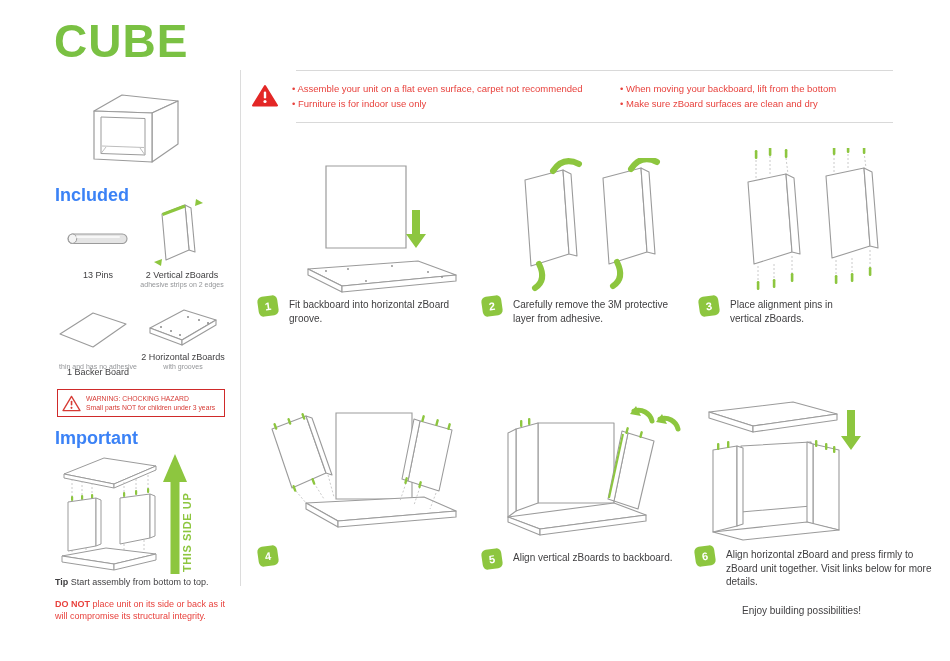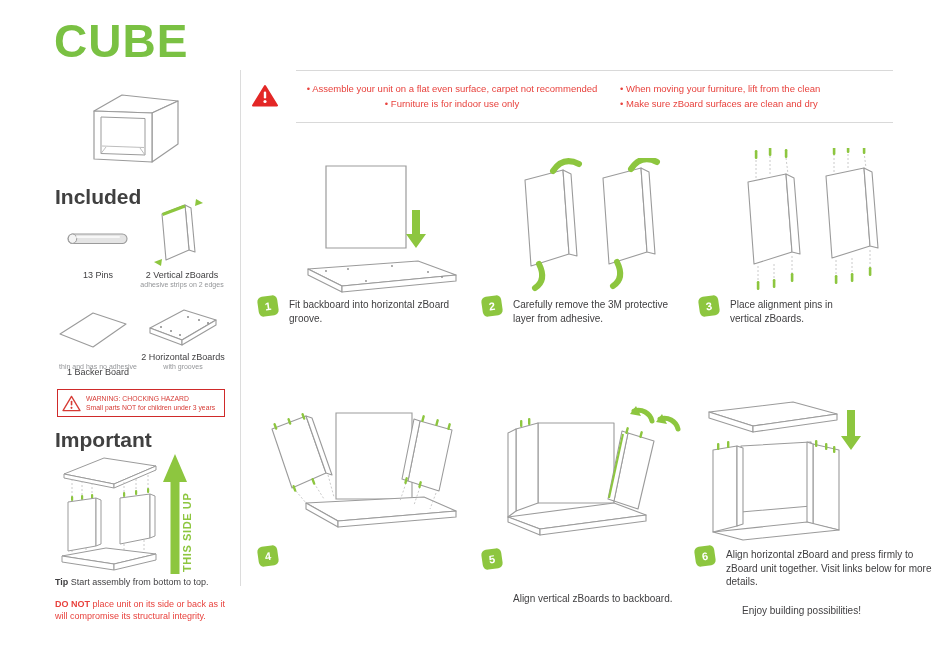--- a/index.html
+++ b/index.html
@@ -3,21 +3,21 @@
 <meta charset="utf-8">
 <style>
   * { margin:0; padding:0; box-sizing:border-box; }
   body { background:#ffffff; font-family:"Liberation Sans", sans-serif; }
   #page { position:relative; width:950px; height:661px; background:#fff; overflow:hidden; }
 
   .abs { position:absolute; }
 
   
   .brand-title { left:54px; top:14px; font-size:46px; font-weight:bold; color:#7ac143; letter-spacing:1px; }
-  .section-heading { font-size:21px; font-weight:bold; color:#404040; }
+  .section-heading { font-size:18px; font-weight:bold; color:#3b82f6; }
 
   
   .vline { left:240px; top:70px; width:1px; height:516px; background:#dcdcdc; }
   .hline { height:1px; background:#d9d9d9; }
   .hline.top { left:296px; top:70px; width:597px; }
   .hline.bottom { left:296px; top:122px; width:597px; }
 
   
   .bullet-col { font-size:9.5px; color:#e8423d; line-height:15px; }
   .bullet::before { content:"• "; }
@@ -177,26 +177,26 @@
 
   <div class="abs vline"></div>
   <div class="abs hline top"></div>
   <div class="abs hline bottom"></div>
 
   <svg class="abs" style="left:252px; top:84px;" width="26" height="24" viewBox="0 0 26 23">
     <polygon points="13,1.5 25,21 1,21" fill="#e32726" stroke="#e32726" stroke-width="2" stroke-linejoin="round"></polygon>
     <rect x="11.8" y="7" width="2.4" height="7" rx="1.2" fill="#ffffff"></rect>
     <circle cx="13" cy="17" r="1.6" fill="#ffffff"></circle>
   </svg>
-  <div class="abs bullet-col" style="left:292px; top:81px; width:320px;text-align:center;">
+  <div class="abs bullet-col" style="left:292px; top:81px; width:320px;">
     <div class="bullet">Assemble your unit on a flat even surface, carpet not recommended</div>
     <div class="bullet">Furniture is for indoor use only</div>
   </div>
   <div class="abs bullet-col" style="left:620px; top:81px; width:270px;">
-    <div class="bullet">When moving your furniture, lift from the clean</div>
+    <div class="bullet">When moving your backboard, lift from the bottom</div>
     <div class="bullet">Make sure zBoard surfaces are clean and dry</div>
   </div>
 
   <svg class="abs ill" style="left:296px; top:160px;" width="185" height="135" viewBox="0 0 185 135">
     <rect x="30" y="6" width="80" height="82" fill="#ffffff" stroke="#9b9b9b" stroke-width="1.2"></rect>
     <path d="M116,50 L124,50 L124,74 L130,74 L120,88 L110,74 L116,74 Z" fill="#8dc63f"></path>
     <g fill="#ffffff" stroke="#9b9b9b" stroke-width="1.1" stroke-linejoin="round">
       <polygon points="12,109 122,101 160,115 46,126"></polygon>
       <polygon points="12,109 12,115 46,132 46,126"></polygon>
       <polygon points="46,126 46,132 160,121 160,115"></polygon>
@@ -360,21 +360,21 @@
   </div>
   <div class="abs caption" style="left:699px; top:296px;">
     <div class="badge">3</div>
     <div class="cap-text" style="width:115px;">Place alignment pins in vertical zBoards.</div>
   </div>
   <div class="abs caption" style="left:258px; top:546px;">
     <div class="badge">4</div>
   </div>
   <div class="abs caption" style="left:482px; top:549px;">
     <div class="badge">5</div>
-    <div class="cap-text" style="width:210px;margin-top:41px;">Align vertical zBoards to backboard.</div>
+    <div class="cap-text" style="width:210px;">Align vertical zBoards to backboard.</div>
   </div>
   <div class="abs caption" style="left:695px; top:546px;">
     <div class="badge">6</div>
     <div>
       <div class="cap-text" style="width:215px;">Align horizontal zBoard and press firmly to zBoard unit together. Visit links below for more details.</div>
       <div class="cap-text" style="width:215px; margin-top:13px;margin-left:16px;">Enjoy building possibilities!</div>
     </div>
   </div>
 
 </div>

